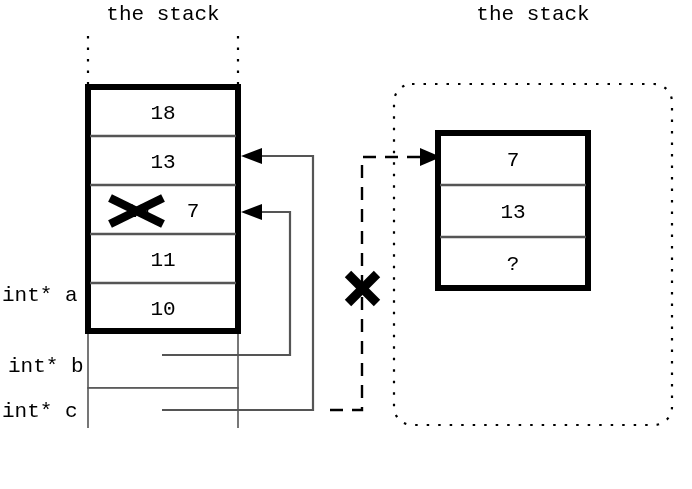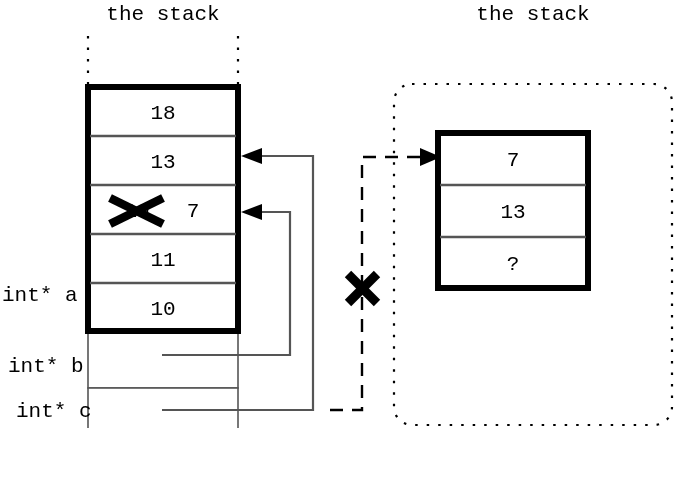--- a/index.html
+++ b/index.html
@@ -101,15 +101,15 @@
   <div class="lbl cellval" style="left:168px; top:201px; width:50px; text-align:center;">7</div>
   <div class="lbl cellval" style="left:88px; top:250px; width:150px;">11</div>
   <div class="lbl cellval" style="left:88px; top:299px; width:150px;">10</div>
 
   <div class="lbl cellval" style="left:438px; top:150px; width:150px;">7</div>
   <div class="lbl cellval" style="left:438px; top:202px; width:150px;">13</div>
   <div class="lbl cellval" style="left:438px; top:254px; width:150px;">?</div>
 
   <div class="lbl varlbl" style="left:2px; top:285px;">int* a</div>
   <div class="lbl varlbl" style="left:8px; top:356px;">int* b</div>
-  <div class="lbl varlbl" style="left:16px; top:401px;">int* c</div>
+  <div class="lbl varlbl" style="left:2px; top:401px;">int* c</div>
 
 </div>
 
 </body></html>

